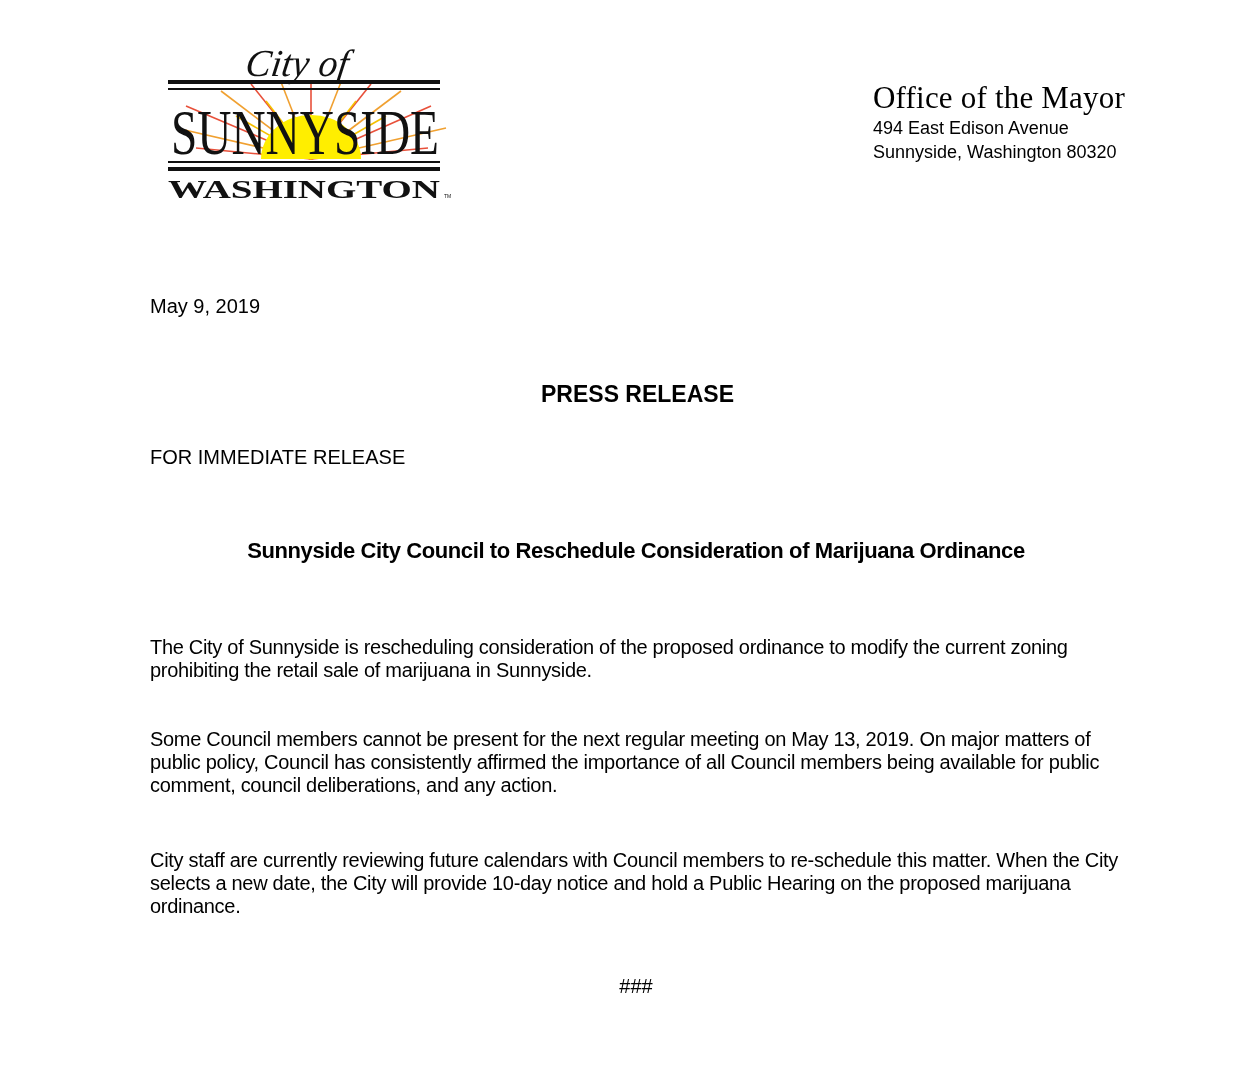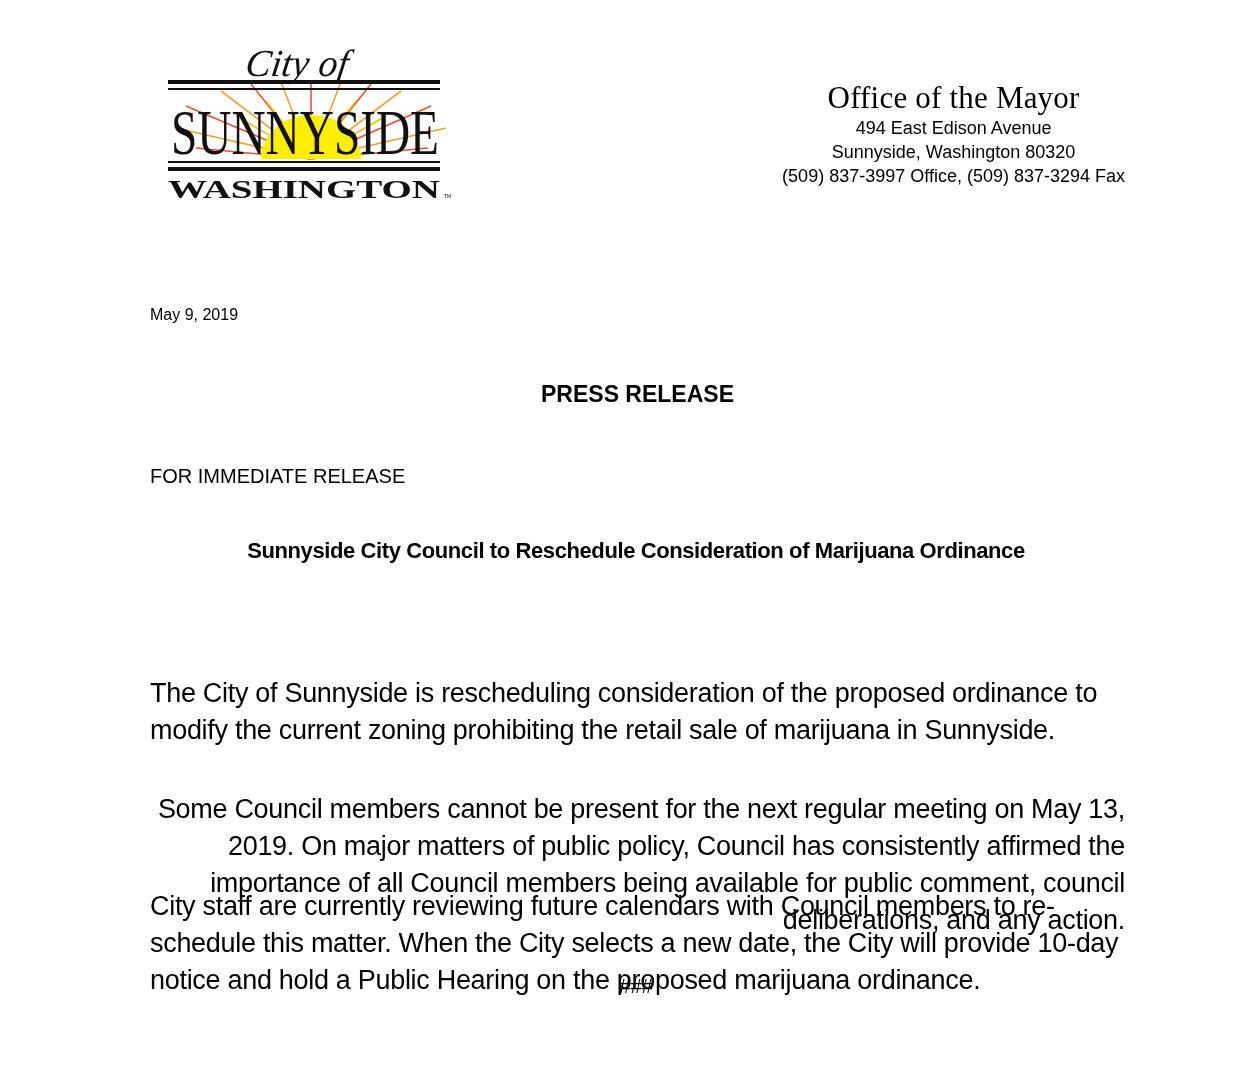--- a/index.html
+++ b/index.html
@@ -4,35 +4,35 @@
   <style>
     html, body { margin: 0; padding: 0; background: #ffffff; }
     body { width: 1248px; height: 1069px; position: relative; overflow: hidden; color: #000; }
     .abs { position: absolute; }
 
     
     .logo { left: 166px; top: 36px; width: 290px; height: 170px; }
     .logo svg { display: block; }
 
     
-    .office { right: 123px; top: 80px; text-align: center; }
+    .office { right: 123px; top: 80px; text-align: left; }
     .office-title { font-family: "Liberation Serif", "DejaVu Serif", serif; font-size: 31px; line-height: 36px; letter-spacing: 0.2px; }
     .office-line { font-family: "Liberation Sans", "DejaVu Sans", sans-serif; font-size: 18px; line-height: 24px; }
 
     .body-font { font-family: "Liberation Sans", "DejaVu Sans", sans-serif; }
 
-    .date { left: 150px; top: 301px; font-size: 16px; line-height: 28px; }
+    .date { left: 150px; top: 292px; font-size: 20px; line-height: 28px; }
     .press { left: 0; width: 1275px; top: 378px; text-align: center; font-size: 23px; font-weight: bold; line-height: 32px; }
     .press span { text-decoration-thickness: 2px; text-underline-offset: 3px; }
-    .immediate { left: 150px; top: 462px; font-size: 20px; line-height: 28px; }
+    .immediate { left: 150px; top: 443px; font-size: 20px; line-height: 28px; }
     .headline { left: 0; width: 1272px; top: 535px; text-align: center; font-size: 22px; font-weight: bold; line-height: 32px; letter-spacing: -0.4px; }
 
-    .para { left: 150px; width: 975px; font-size: 27px; line-height: 37px; letter-spacing: -0.3px; margin-top: 39px; }
+    .para { left: 150px; width: 975px; font-size: 20px; line-height: 23px; letter-spacing: -0.3px; }
     .p1 { top: 636px; }
-    .p2 { top: 752px; text-align: right; }
+    .p2 { top: 728px; }
     .p3 { top: 849px; }
     .end { left: 0; width: 1272px; top: 972px; text-align: center; font-size: 20px; line-height: 28px; }
   </style>
 </head>
 <body>
 
 <div class="abs logo">
   <svg width="290" height="170" viewBox="0 0 290 170" xmlns="http://www.w3.org/2000/svg">
 
     <g stroke-width="1.6">
@@ -67,21 +67,20 @@
 
     <text x="2" y="162" font-family="'Liberation Serif', serif" font-weight="bold" font-size="26" textLength="272" lengthAdjust="spacingAndGlyphs" fill="#111">WASHINGTON</text>
     <text x="278" y="162" font-family="'Liberation Sans', sans-serif" font-size="5" fill="#111">TM</text>
   </svg>
 </div>
 
 <div class="abs office">
   <div class="office-title">Office of the Mayor</div>
   <div class="office-line">494 East Edison Avenue</div>
   <div class="office-line">Sunnyside, Washington 80320</div>
-  <div class="office-line">(509) 837-3997 Office, (509) 837-3294 Fax</div>
 </div>
 
 <div class="abs date body-font">May 9, 2019</div>
 
 <div class="abs press body-font">
   <span>PRESS RELEASE</span>
 </div>
 
 <div class="abs immediate body-font">FOR IMMEDIATE RELEASE</div>
 

